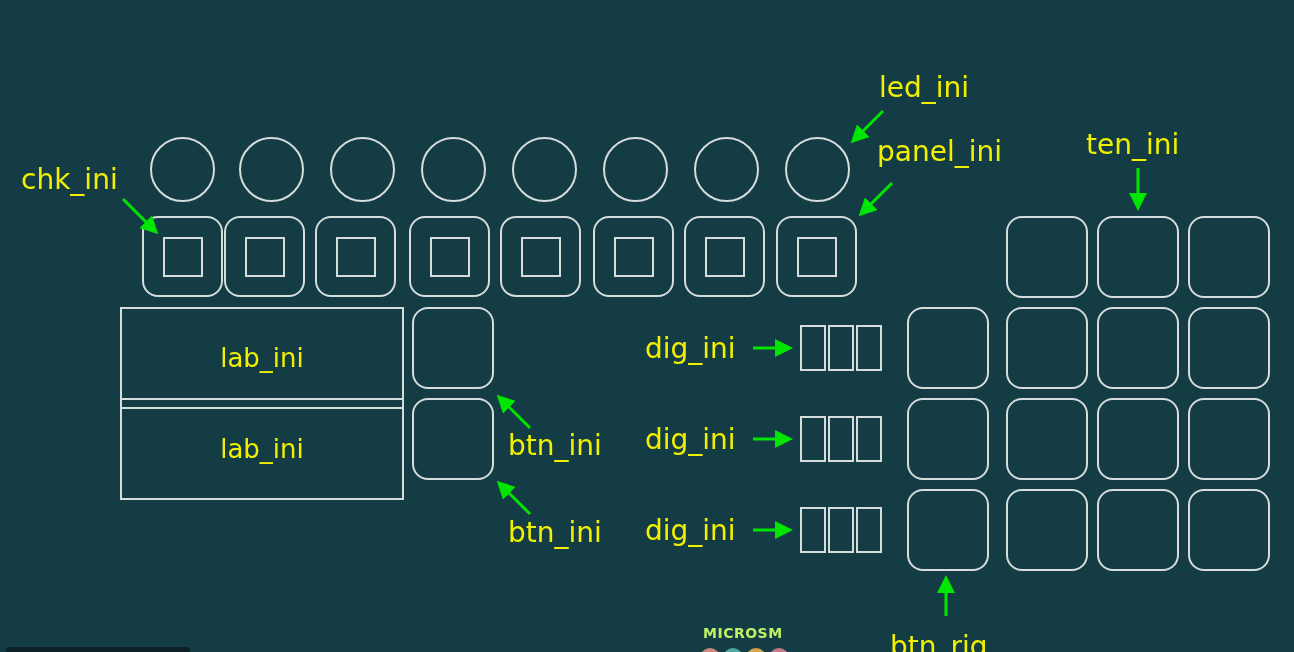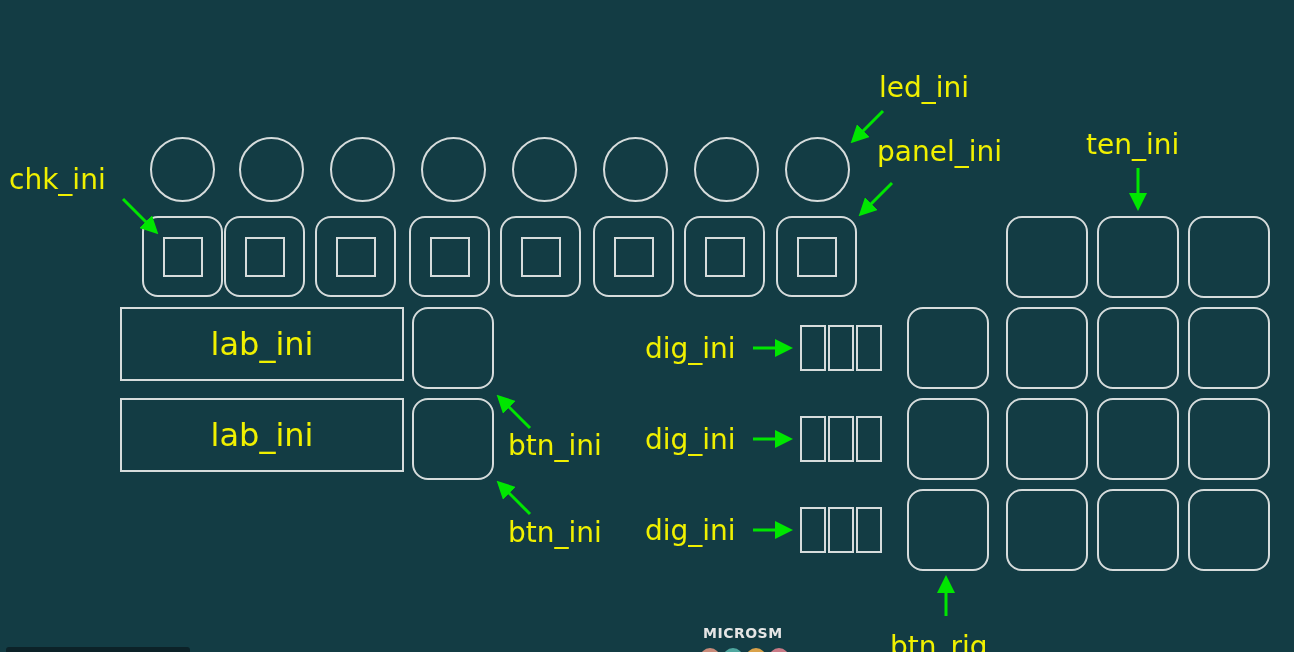--- a/index.html
+++ b/index.html
@@ -2,26 +2,26 @@
 <html><head>
   <meta charset="utf-8">
   <style>
     html, body { margin:0; padding:0; }
     body { width:1294px; height:652px; background:#133c44; position:relative; overflow:hidden;
            font-family:"DejaVu Sans", sans-serif; }
     .abs { position:absolute; box-sizing:border-box; }
     .led { border:2px solid #d6dcdc; border-radius:50%; width:65px; height:65px; }
     .panel { border:2px solid #d6dcdc; border-radius:16px; width:81px; height:81px; }
     .chk { border:2px solid #d6dcdc; width:40px; height:40px; position:absolute; left:19px; top:19px; box-sizing:border-box; }
-    .lab { border:2px solid #d6dcdc; width:284px; height:74px; display:flex; align-items:center; justify-content:center;
-           color:#f0f000; font-size:32px; }
+    .lab { border:2px solid #d6dcdc; width:284px; height:102px; display:flex; align-items:center; justify-content:center;
+           color:#f0f000; font-size:26px; }
     .btn { border:2px solid #d6dcdc; border-radius:16px; width:82px; height:82px; background:transparent; }
     .dig { border:2px solid #d6dcdc; width:26px; height:46px; }
     .ann { color:#f0f000; font-size:28px; white-space:nowrap; line-height:1; }
-    .logo { color:#e5e5e5; font-size:14px; font-weight:bold; letter-spacing:0.5px; }
+    .logo { color:#bef264; font-size:14px; font-weight:bold; letter-spacing:0.5px; }
     .dot { width:20px; height:20px; border-radius:50%; }
     .taskbar { background:#0c2228; border-radius:3px 3px 0 0; }
     svg.arrows { position:absolute; left:0; top:0; pointer-events:none; }
   </style>
 </head>
 <body>
 
 <div class="abs led" style="left:150px;top:137px;"></div>
 <div class="abs led" style="left:239px;top:137px;"></div>
 <div class="abs led" style="left:330px;top:137px;"></div>
@@ -86,21 +86,21 @@
 <div class="abs btn" style="left:1188px;top:307px;"></div>
 <div class="abs btn" style="left:907px;top:398px;"></div>
 <div class="abs btn" style="left:1006px;top:398px;"></div>
 <div class="abs btn" style="left:1097px;top:398px;"></div>
 <div class="abs btn" style="left:1188px;top:398px;"></div>
 <div class="abs btn" style="left:907px;top:489px;"></div>
 <div class="abs btn" style="left:1006px;top:489px;"></div>
 <div class="abs btn" style="left:1097px;top:489px;"></div>
 <div class="abs btn" style="left:1188px;top:489px;"></div>
 
-<div class="abs ann" style="left:9px;top:166px;text-align:center;">chk_ini</div>
+<div class="abs ann" style="left:21px;top:166px;text-align:center;">chk_ini</div>
 <div class="abs ann" style="left:870px;top:74px;margin-left:9px;">led_ini</div>
 <div class="abs ann" style="left:877px;top:138px;">panel_ini</div>
 <div class="abs ann" style="left:1086px;top:131px;">ten_ini</div>
 <div class="abs ann" style="left:508px;top:432px;">btn_ini</div>
 <div class="abs ann" style="left:508px;top:519px;">btn_ini</div>
 <div class="abs ann" style="left:645px;top:335px;">dig_ini</div>
 <div class="abs ann" style="left:645px;top:426px;">dig_ini</div>
 <div class="abs ann" style="left:645px;top:517px;">dig_ini</div>
 <div class="abs ann" style="left:890px;top:633px;">btn_rig</div>
 

